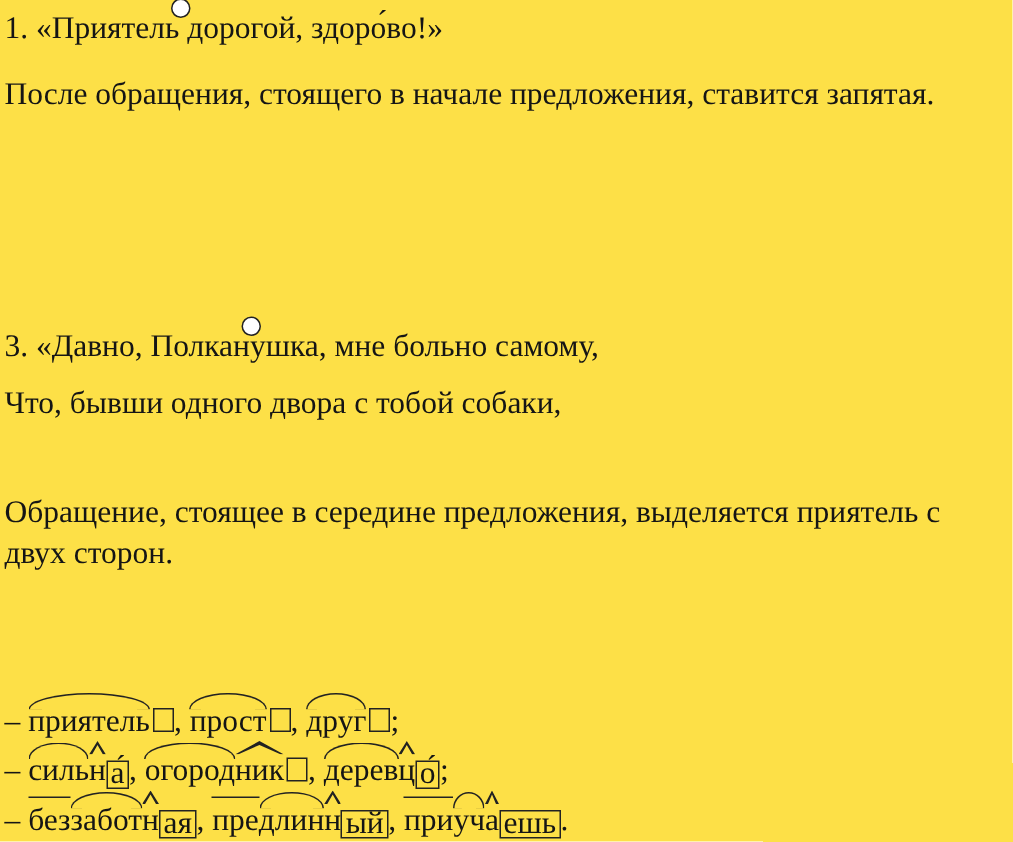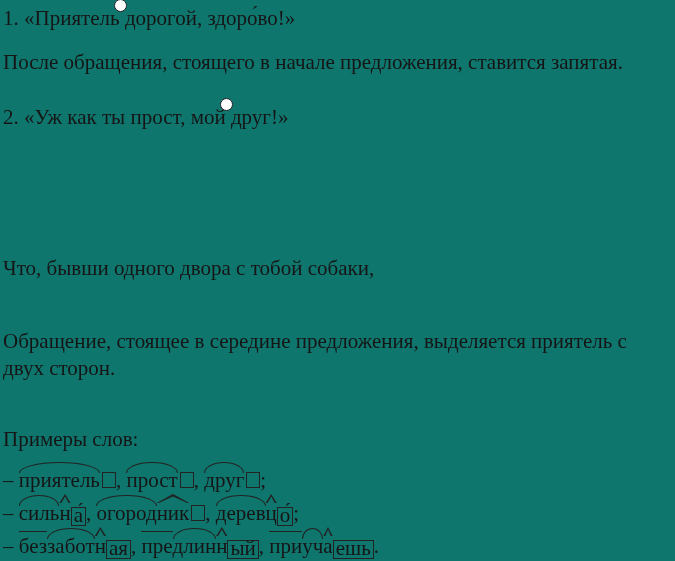--- a/index.html
+++ b/index.html
@@ -1,19 +1,19 @@
 <!DOCTYPE html>
 <html><head>
 <meta charset="utf-8">
 <style>
   html,body{margin:0;padding:0;background:#ffffff;}
   .page{
     position:relative;
     width:675px;height:561px;
-    background:#0f766e;
+    background:#fde047;
     color:#151515;
     font-family:"Liberation Serif","DejaVu Serif",serif;
     font-size:21px;
     overflow:hidden;
   }
   .line{
     position:absolute;
     left:3px;
     white-space:pre-wrap;
     line-height:25px;
@@ -63,27 +63,26 @@
   .word{display:inline-block;white-space:pre;font-family:Liberation Serif, serif;}
 </style>
 </head>
 <body>
 
 <div class="page">
 
   <div class="line" style="top:6px"><span>1. «Приятель</span><span class="anchor"><span class="voc"></span></span><span> дорогой, здоро́во!»</span></div>
   <div class="line" style="top:50px">После обращения, стоящего в начале предложения, ставится запятая.</div>
 
-  <div class="line" style="top:105px"><span>2. «Уж как ты прост, мой</span><span class="anchor"><span class="voc"></span></span><span> друг!»</span></div>
 
+  <div class="line" style="top:218px"><span>3. «Давно, Полкан</span><span class="anchor"><span class="voc"></span></span><span>ушка, мне больно самому,</span></div>
   <div class="line" style="top:256px">Что, бывши одного двора с тобой собаки,</div>
   <div class="line" style="top:329px">Обращение, стоящее в середине предложения, выделяется приятель с</div>
   <div class="line" style="top:356px">двух сторон.</div>
 
-  <div class="line" style="top:427px">Примеры слов:</div>
 
   <div class="line" style="top:468px"><span>– </span><span class="word"><span class="seg root">приятель</span><span class="zbox"></span></span><span>, </span><span class="word"><span class="seg root">прост</span><span class="zbox"></span></span><span>, </span><span class="word"><span class="seg root">друг</span><span class="zbox"></span></span><span>;</span></div>
 
   <div class="line" style="top:501px"><span>– </span><span class="word"><span class="seg root">силь</span><span class="seg suffix">н</span><span class="seg ending">а́</span></span><span>, </span><span class="word"><span class="seg root">огород</span><span class="seg suffix">ник</span><span class="zbox"></span></span><span>, </span><span class="word"><span class="seg root">дерев</span><span class="seg suffix">ц</span><span class="seg ending">о́</span></span><span>;</span></div>
 
   <div class="line" style="top:534px"><span>– </span><span class="word"><span class="seg prefix">без</span><span class="seg root">забот</span><span class="seg suffix">н</span><span class="seg ending">ая</span></span><span>, </span><span class="word"><span class="seg prefix">пре</span><span class="seg root">длин</span><span class="seg suffix">н</span><span class="seg ending">ый</span></span><span>, </span><span class="word"><span class="seg prefix">при</span><span class="seg root">уч</span><span class="seg suffix">а</span><span class="seg ending">ешь</span></span><span>.</span></div>
 
 </div>
 
 </body></html>

